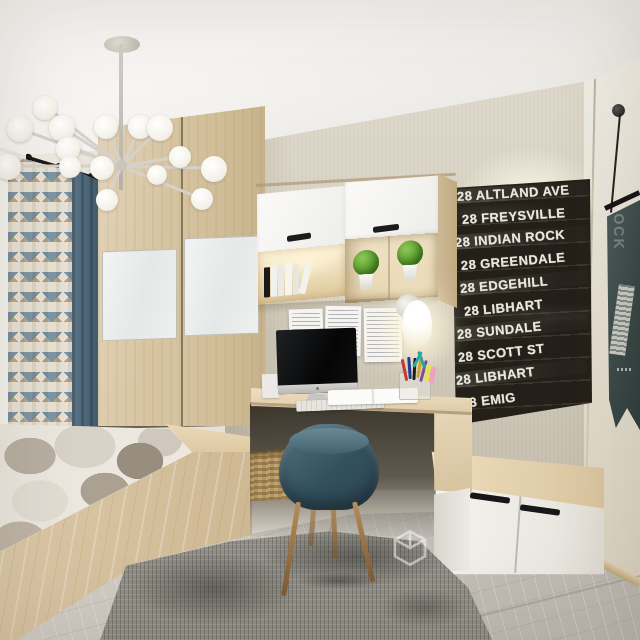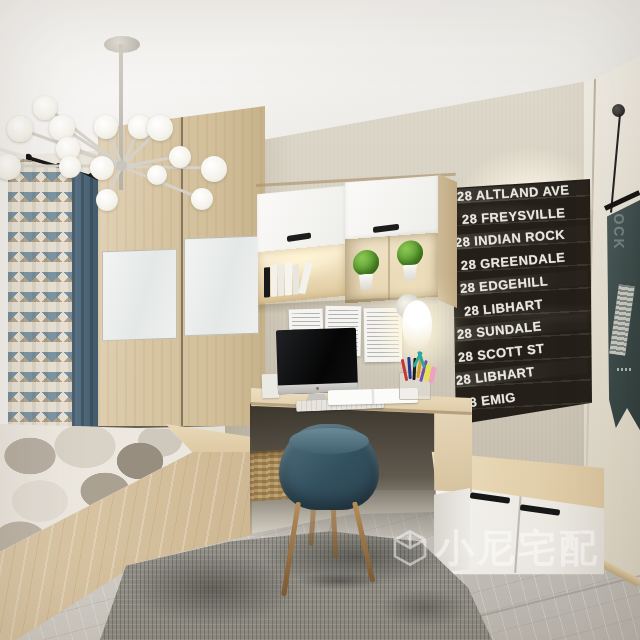--- a/index.html
+++ b/index.html
@@ -440,17 +440,16 @@
     <div class="globe" style="left:201px;top:126px;width:26px;height:26px;"></div>
     <div class="globe" style="left:147px;top:135px;width:20px;height:20px;"></div>
     <div class="globe" style="left:191px;top:158px;width:22px;height:22px;"></div>
     <div class="globe" style="left:96px;top:159px;width:22px;height:22px;"></div>
   </div>
 
   <div class="abs watermark">
     <svg width="40" height="40" viewBox="0 0 24 24">
       <path d="M12 2 L21 7 V17 L12 22 L3 17 V7 Z M12 2 V12 M3 7 L12 12 L21 7" fill="none" stroke="rgba(255,255,255,0.5)" stroke-width="1.6"></path>
     </svg>
-    <span class="wm-text">小尼宅配</span>
   </div>
 
   <div class="abs vignette"></div>
 </div>
 
 </body></html>

